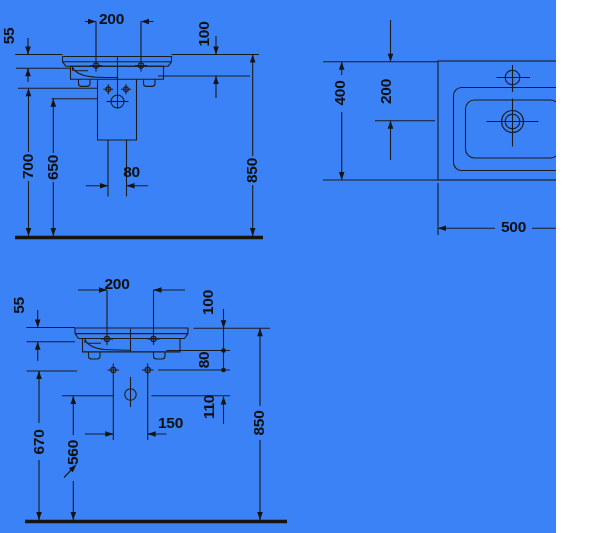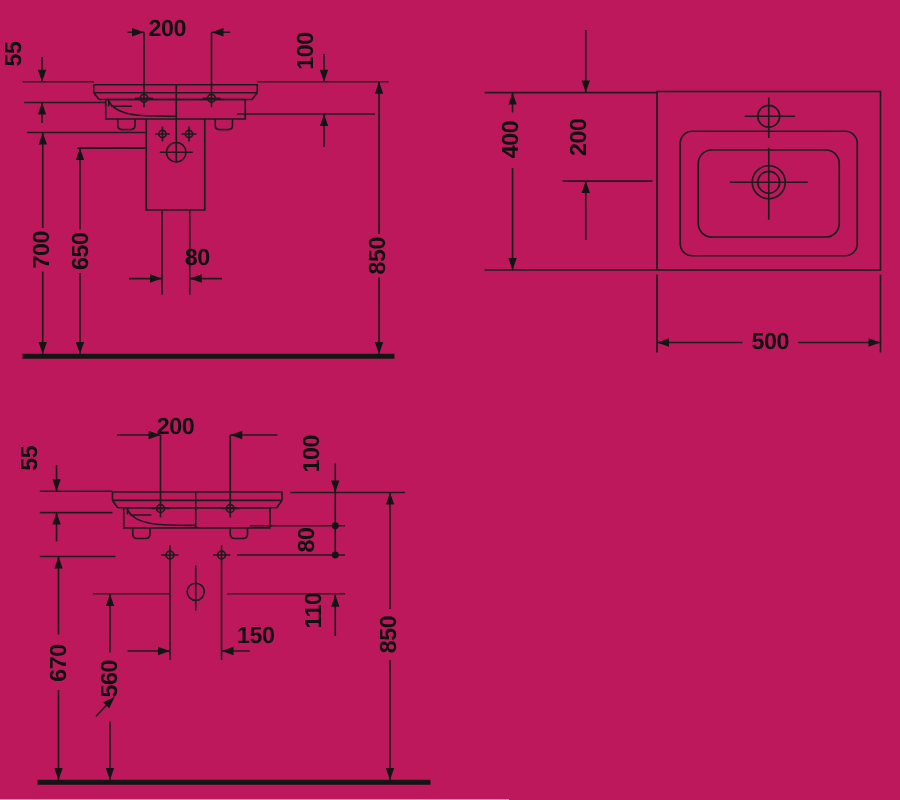--- a/index.html
+++ b/index.html
@@ -1,16 +1,16 @@
 <!DOCTYPE html>
 <html><head>
 <meta charset="utf-8">
 <style>
   html,body{margin:0;padding:0;background:#ffffff;}
-  #stage{position:relative;width:600px;height:533px;background:#be185d;overflow:hidden;
+  #stage{position:relative;width:556px;height:533px;background:#3b82f6;overflow:hidden;
          font-family:"Liberation Sans",sans-serif;}
   svg{display:block}
   .ln{stroke:#1c1c1c;stroke-width:1.1;fill:none;stroke-linecap:butt;}
   .thk{stroke:#141414;stroke-width:3.4;fill:none;}
   .ah{fill:#141414;stroke:none;}
   .dot{fill:#141414;stroke:none;}
   .dim-text{font-family:"Liberation Sans",sans-serif;font-size:15.5px;font-weight:bold;
             fill:#101010;letter-spacing:-0.3px;}
 </style>
 </head>

